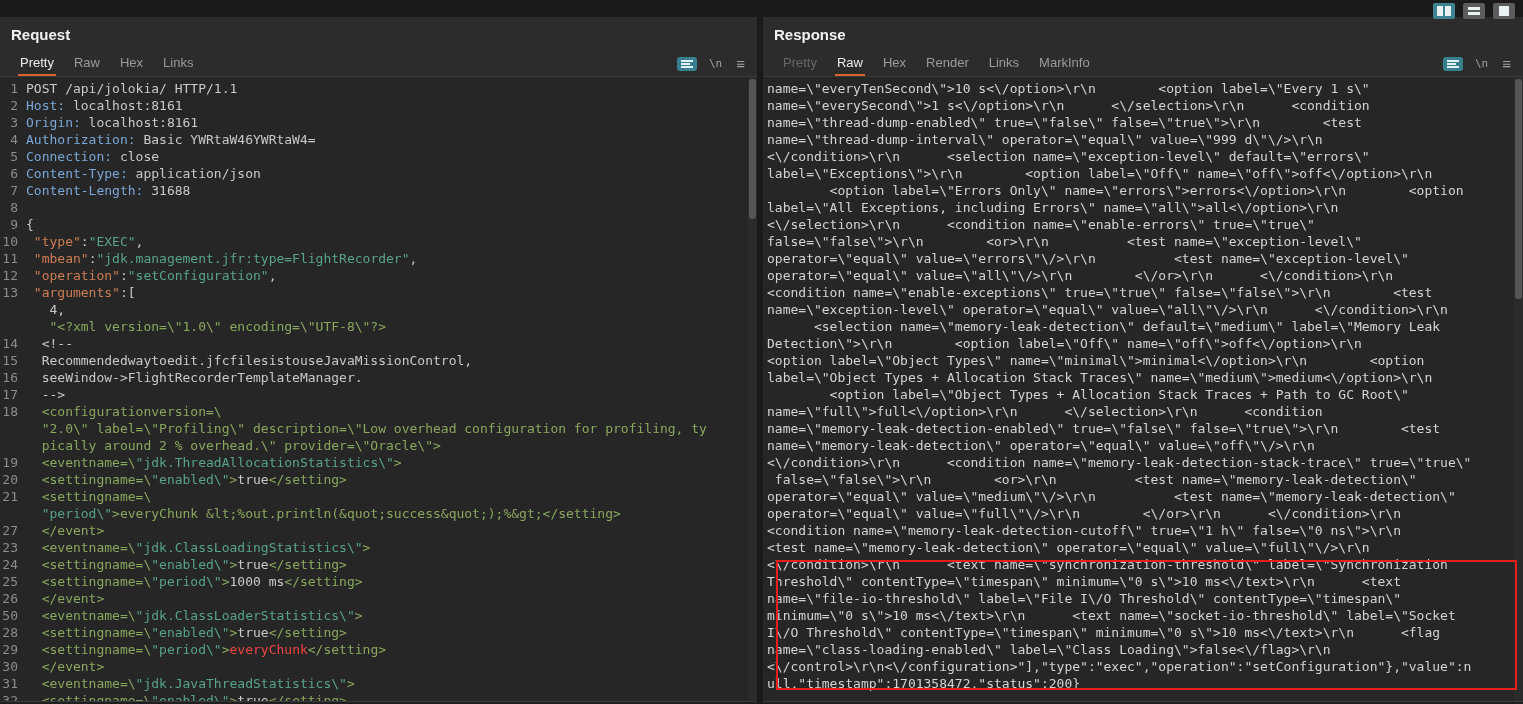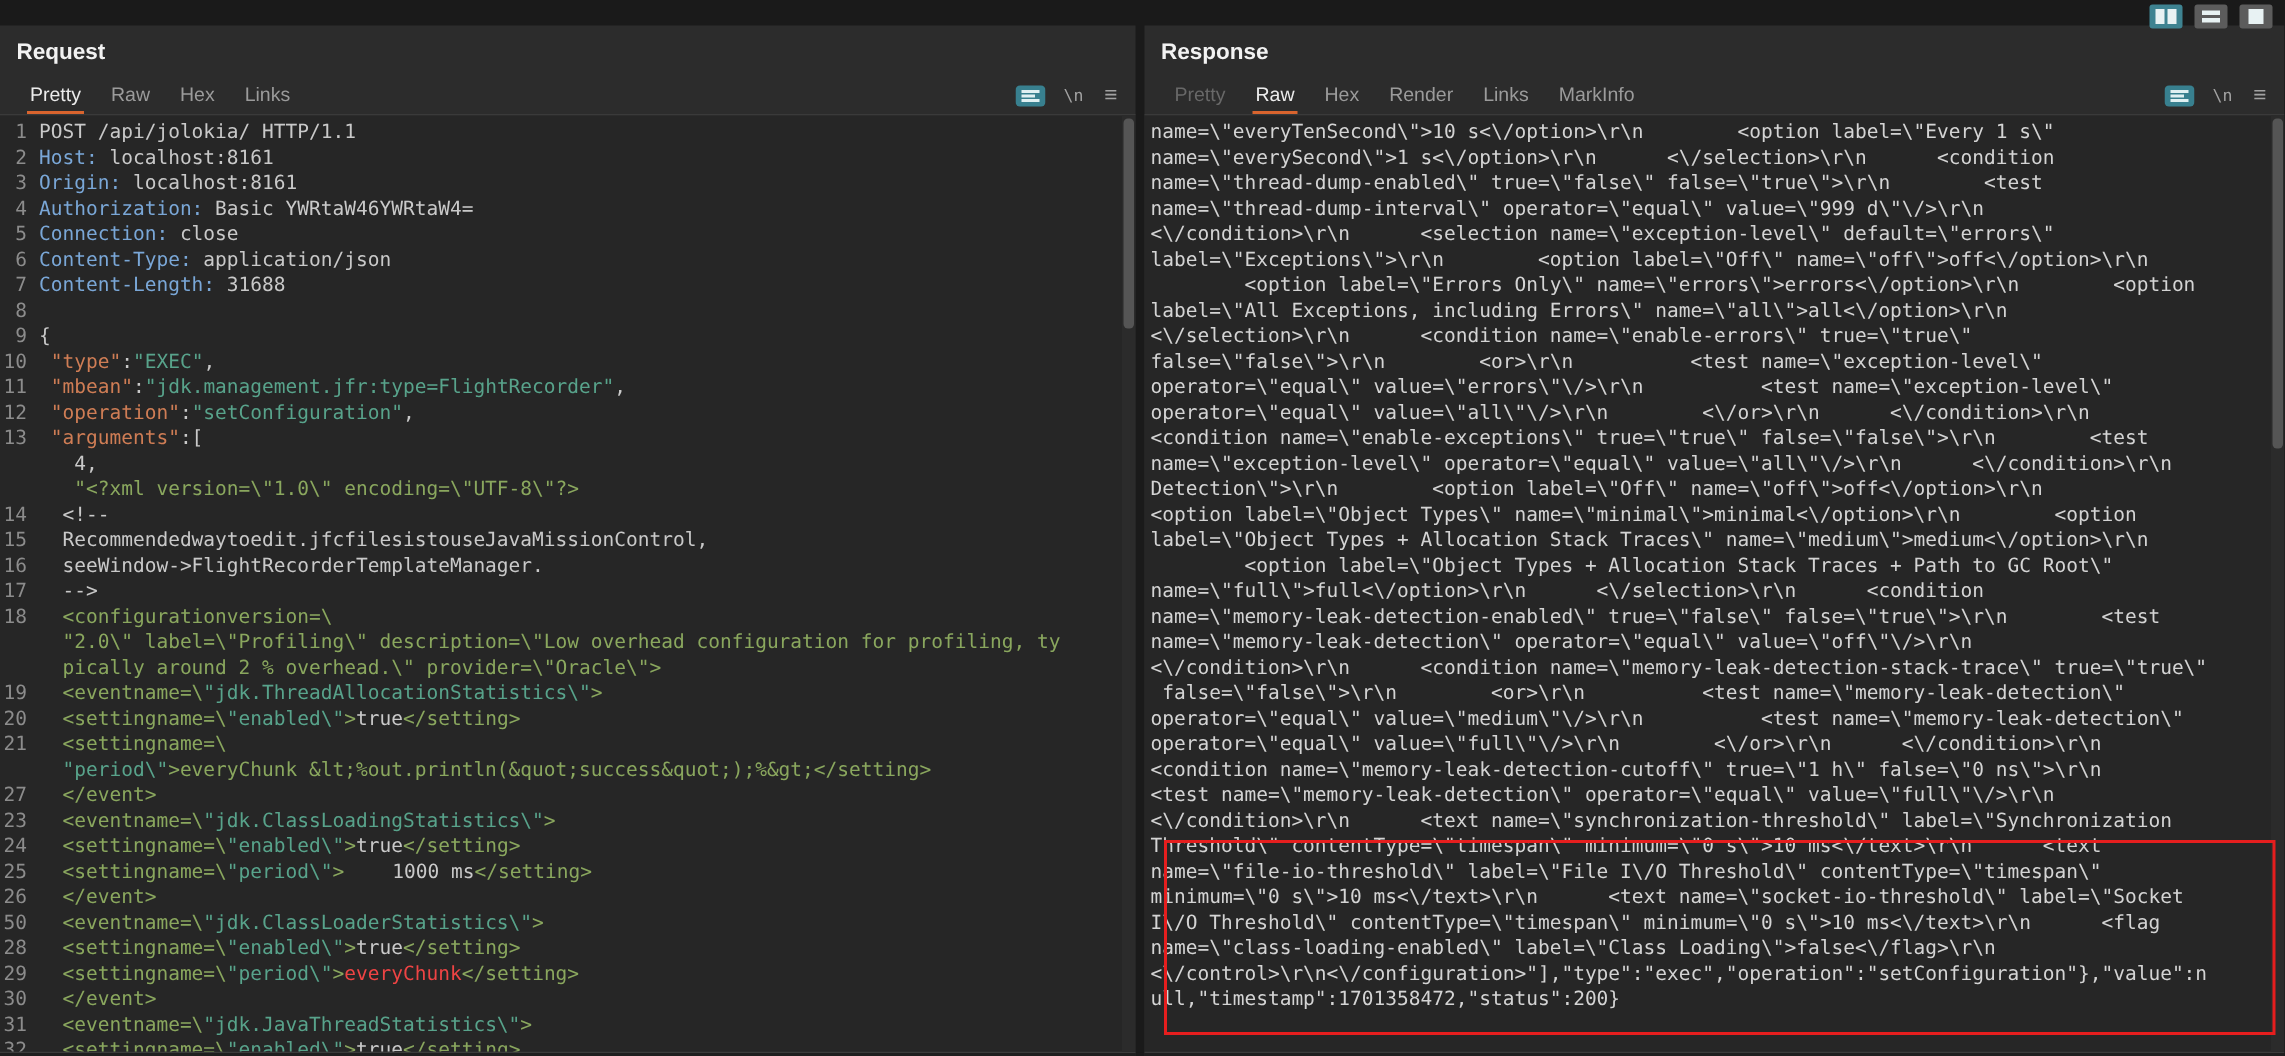--- a/index.html
+++ b/index.html
@@ -109,21 +109,21 @@
         <div class="crow"><span class="ln">18</span><span class="lc"><span style="color: rgb(138, 167, 94);">  &lt;configurationversion=\</span></span></div>
         <div class="crow"><span class="ln"></span><span class="lc"><span style="color: rgb(138, 167, 94);">  "2.0\" label=\"Profiling\" description=\"Low overhead configuration for profiling, ty</span></span></div>
         <div class="crow"><span class="ln"></span><span class="lc"><span style="color: rgb(138, 167, 94);">  pically around 2 % overhead.\" provider=\"Oracle\"&gt;</span></span></div>
         <div class="crow"><span class="ln">19</span><span class="lc"><span style="color: rgb(138, 167, 94);">  &lt;eventname=\</span><span style="color: rgb(88, 163, 139);">"jdk.ThreadAllocationStatistics\"</span><span style="color: rgb(138, 167, 94);">&gt;</span></span></div>
         <div class="crow"><span class="ln">20</span><span class="lc"><span style="color: rgb(138, 167, 94);">  &lt;settingname=\</span><span style="color: rgb(88, 163, 139);">"enabled\"</span><span style="color: rgb(138, 167, 94);">&gt;</span><span style="color: rgb(201, 201, 201);">true</span><span style="color: rgb(138, 167, 94);">&lt;/setting&gt;</span></span></div>
         <div class="crow"><span class="ln">21</span><span class="lc"><span style="color: rgb(138, 167, 94);">  &lt;settingname=\</span></span></div>
         <div class="crow"><span class="ln"></span><span class="lc"><span style="color: rgb(88, 163, 139);">  "period\"</span><span style="color: rgb(138, 167, 94);">&gt;everyChunk &amp;lt;%out.println(&amp;quot;success&amp;quot;);%&amp;gt;&lt;/setting&gt;</span></span></div>
         <div class="crow"><span class="ln">27</span><span class="lc"><span style="color: rgb(138, 167, 94);">  &lt;/event&gt;</span></span></div>
         <div class="crow"><span class="ln">23</span><span class="lc"><span style="color: rgb(138, 167, 94);">  &lt;eventname=\</span><span style="color: rgb(88, 163, 139);">"jdk.ClassLoadingStatistics\"</span><span style="color: rgb(138, 167, 94);">&gt;</span></span></div>
         <div class="crow"><span class="ln">24</span><span class="lc"><span style="color: rgb(138, 167, 94);">  &lt;settingname=\</span><span style="color: rgb(88, 163, 139);">"enabled\"</span><span style="color: rgb(138, 167, 94);">&gt;</span><span style="color: rgb(201, 201, 201);">true</span><span style="color: rgb(138, 167, 94);">&lt;/setting&gt;</span></span></div>
-        <div class="crow"><span class="ln">25</span><span class="lc"><span style="color: rgb(138, 167, 94);">  &lt;settingname=\</span><span style="color: rgb(88, 163, 139);">"period\"</span><span style="color: rgb(138, 167, 94);">&gt;</span><span style="color: rgb(201, 201, 201); margin-left: 32px;">1000 ms</span><span style="color: rgb(138, 167, 94);">&lt;/setting&gt;</span></span></div>
+        <div class="crow"><span class="ln">25</span><span class="lc"><span style="color: rgb(138, 167, 94);">  &lt;settingname=\</span><span style="color: rgb(88, 163, 139);">"period\"</span><span style="color: rgb(138, 167, 94);">&gt;</span><span style="color: rgb(201, 201, 201);">1000 ms</span><span style="color: rgb(138, 167, 94);">&lt;/setting&gt;</span></span></div>
         <div class="crow"><span class="ln">26</span><span class="lc"><span style="color: rgb(138, 167, 94);">  &lt;/event&gt;</span></span></div>
         <div class="crow"><span class="ln">50</span><span class="lc"><span style="color: rgb(138, 167, 94);">  &lt;eventname=\</span><span style="color: rgb(88, 163, 139);">"jdk.ClassLoaderStatistics\"</span><span style="color: rgb(138, 167, 94);">&gt;</span></span></div>
         <div class="crow"><span class="ln">28</span><span class="lc"><span style="color: rgb(138, 167, 94);">  &lt;settingname=\</span><span style="color: rgb(88, 163, 139);">"enabled\"</span><span style="color: rgb(138, 167, 94);">&gt;</span><span style="color: rgb(201, 201, 201);">true</span><span style="color: rgb(138, 167, 94);">&lt;/setting&gt;</span></span></div>
         <div class="crow"><span class="ln">29</span><span class="lc"><span style="color: rgb(138, 167, 94);">  &lt;settingname=\</span><span style="color: rgb(88, 163, 139);">"period\"</span><span style="color: rgb(138, 167, 94);">&gt;</span><span style="color: #ef4444;">everyChunk</span><span style="color: rgb(138, 167, 94);">&lt;/setting&gt;</span></span></div>
         <div class="crow"><span class="ln">30</span><span class="lc"><span style="color: rgb(138, 167, 94);">  &lt;/event&gt;</span></span></div>
         <div class="crow"><span class="ln">31</span><span class="lc"><span style="color: rgb(138, 167, 94);">  &lt;eventname=\</span><span style="color: rgb(88, 163, 139);">"jdk.JavaThreadStatistics\"</span><span style="color: rgb(138, 167, 94);">&gt;</span></span></div>
         <div class="crow"><span class="ln">32</span><span class="lc"><span style="color: rgb(138, 167, 94);">  &lt;settingname=\</span><span style="color: rgb(88, 163, 139);">"enabled\"</span><span style="color: rgb(138, 167, 94);">&gt;</span><span style="color: rgb(201, 201, 201);">true</span><span style="color: rgb(138, 167, 94);">&lt;/setting&gt;</span></span></div>
       </div>
     <div class="vscroll">
         <div class="vthumb" id="req-thumb"></div>
@@ -182,20 +182,21 @@
         <div class="crow"><span class="lc resp-lc">&lt;\/condition&gt;\r\n      &lt;selection name=\"exception-level\" default=\"errors\"</span></div>
         <div class="crow"><span class="lc resp-lc">label=\"Exceptions\"&gt;\r\n        &lt;option label=\"Off\" name=\"off\"&gt;off&lt;\/option&gt;\r\n</span></div>
         <div class="crow"><span class="lc resp-lc">        &lt;option label=\"Errors Only\" name=\"errors\"&gt;errors&lt;\/option&gt;\r\n        &lt;option</span></div>
         <div class="crow"><span class="lc resp-lc">label=\"All Exceptions, including Errors\" name=\"all\"&gt;all&lt;\/option&gt;\r\n</span></div>
         <div class="crow"><span class="lc resp-lc">&lt;\/selection&gt;\r\n      &lt;condition name=\"enable-errors\" true=\"true\"</span></div>
         <div class="crow"><span class="lc resp-lc">false=\"false\"&gt;\r\n        &lt;or&gt;\r\n          &lt;test name=\"exception-level\"</span></div>
         <div class="crow"><span class="lc resp-lc">operator=\"equal\" value=\"errors\"\/&gt;\r\n          &lt;test name=\"exception-level\"</span></div>
         <div class="crow"><span class="lc resp-lc">operator=\"equal\" value=\"all\"\/&gt;\r\n        &lt;\/or&gt;\r\n      &lt;\/condition&gt;\r\n</span></div>
         <div class="crow"><span class="lc resp-lc">&lt;condition name=\"enable-exceptions\" true=\"true\" false=\"false\"&gt;\r\n        &lt;test</span></div>
         <div class="crow"><span class="lc resp-lc">name=\"exception-level\" operator=\"equal\" value=\"all\"\/&gt;\r\n      &lt;\/condition&gt;\r\n</span></div>
+        <div class="crow"><span class="lc resp-lc">      &lt;selection name=\"memory-leak-detection\" default=\"medium\" label=\"Memory Leak</span></div>
         <div class="crow"><span class="lc resp-lc">Detection\"&gt;\r\n        &lt;option label=\"Off\" name=\"off\"&gt;off&lt;\/option&gt;\r\n</span></div>
         <div class="crow"><span class="lc resp-lc">&lt;option label=\"Object Types\" name=\"minimal\"&gt;minimal&lt;\/option&gt;\r\n        &lt;option</span></div>
         <div class="crow"><span class="lc resp-lc">label=\"Object Types + Allocation Stack Traces\" name=\"medium\"&gt;medium&lt;\/option&gt;\r\n</span></div>
         <div class="crow"><span class="lc resp-lc">        &lt;option label=\"Object Types + Allocation Stack Traces + Path to GC Root\"</span></div>
         <div class="crow"><span class="lc resp-lc">name=\"full\"&gt;full&lt;\/option&gt;\r\n      &lt;\/selection&gt;\r\n      &lt;condition</span></div>
         <div class="crow"><span class="lc resp-lc">name=\"memory-leak-detection-enabled\" true=\"false\" false=\"true\"&gt;\r\n        &lt;test</span></div>
         <div class="crow"><span class="lc resp-lc">name=\"memory-leak-detection\" operator=\"equal\" value=\"off\"\/&gt;\r\n</span></div>
         <div class="crow"><span class="lc resp-lc">&lt;\/condition&gt;\r\n      &lt;condition name=\"memory-leak-detection-stack-trace\" true=\"true\"</span></div>
         <div class="crow"><span class="lc resp-lc"> false=\"false\"&gt;\r\n        &lt;or&gt;\r\n          &lt;test name=\"memory-leak-detection\"</span></div>
         <div class="crow"><span class="lc resp-lc">operator=\"equal\" value=\"medium\"\/&gt;\r\n          &lt;test name=\"memory-leak-detection\"</span></div>

